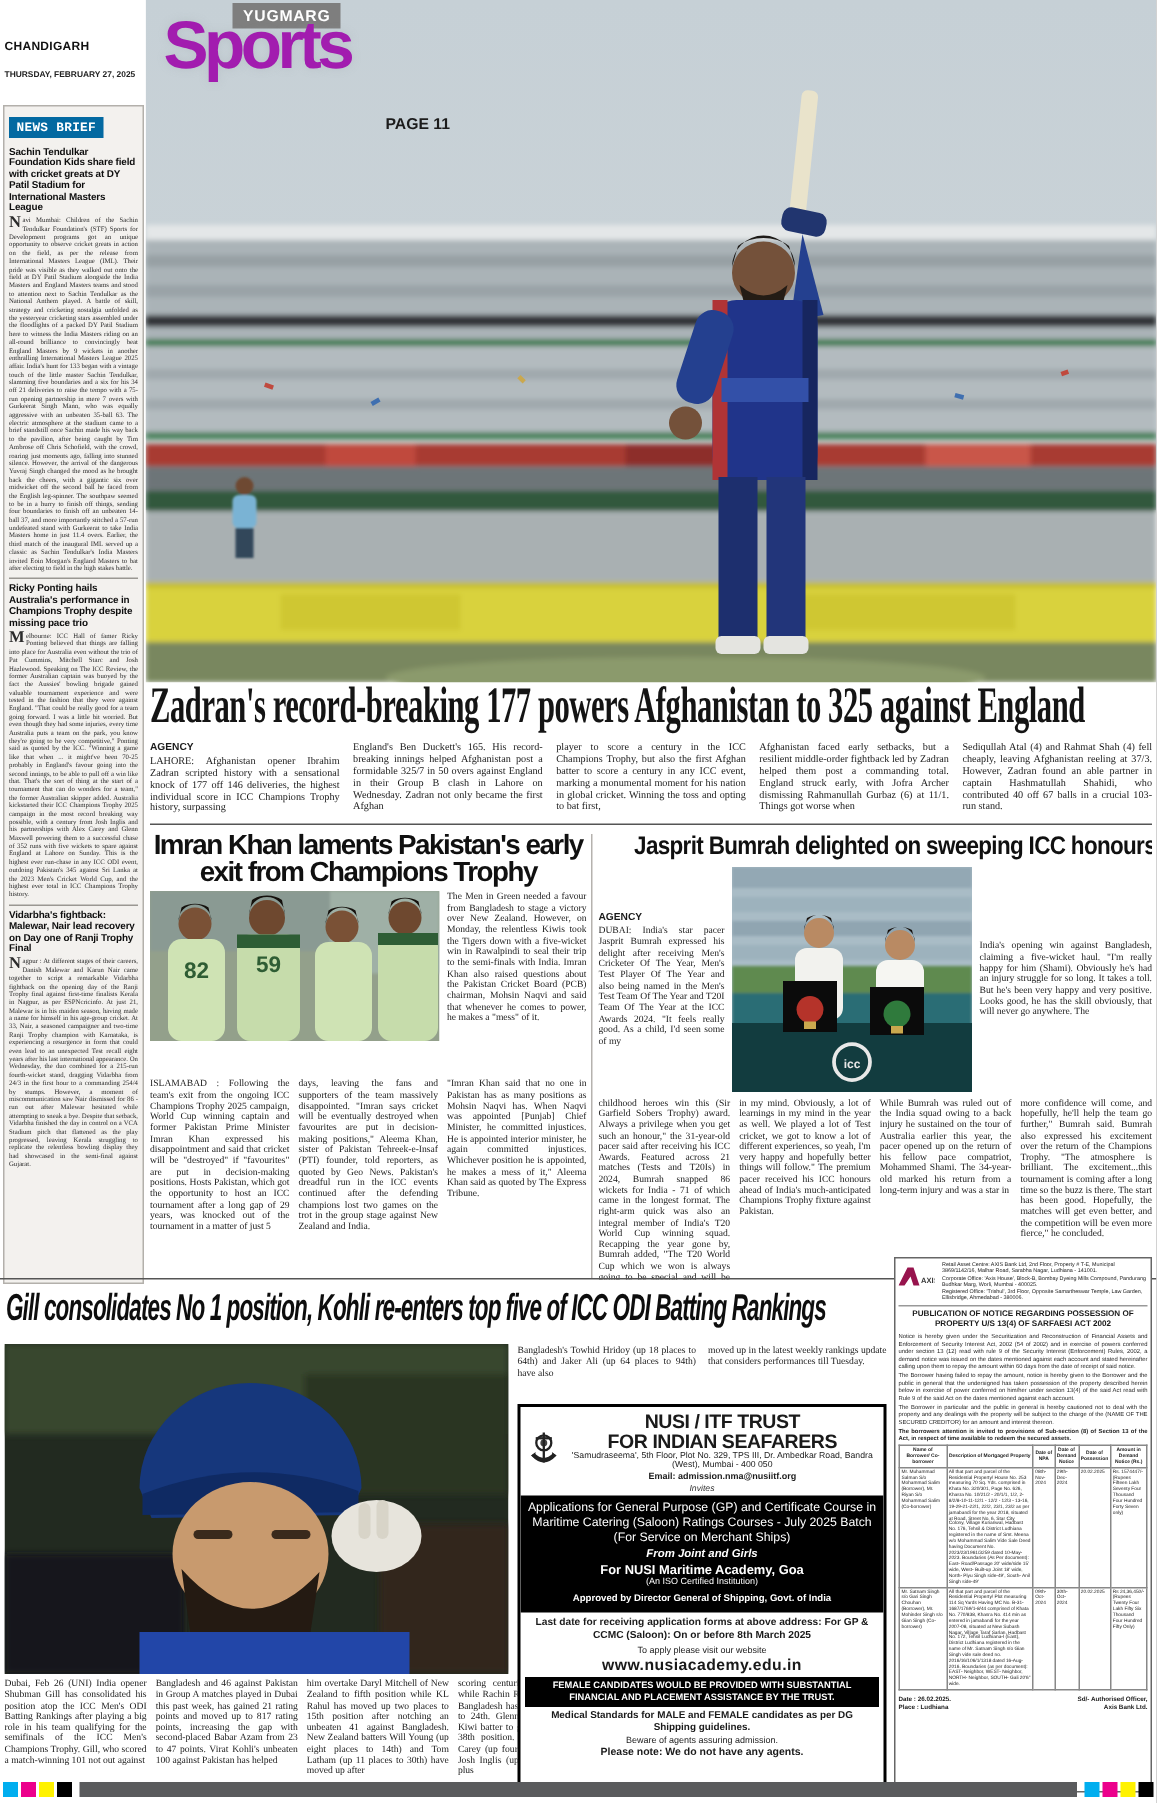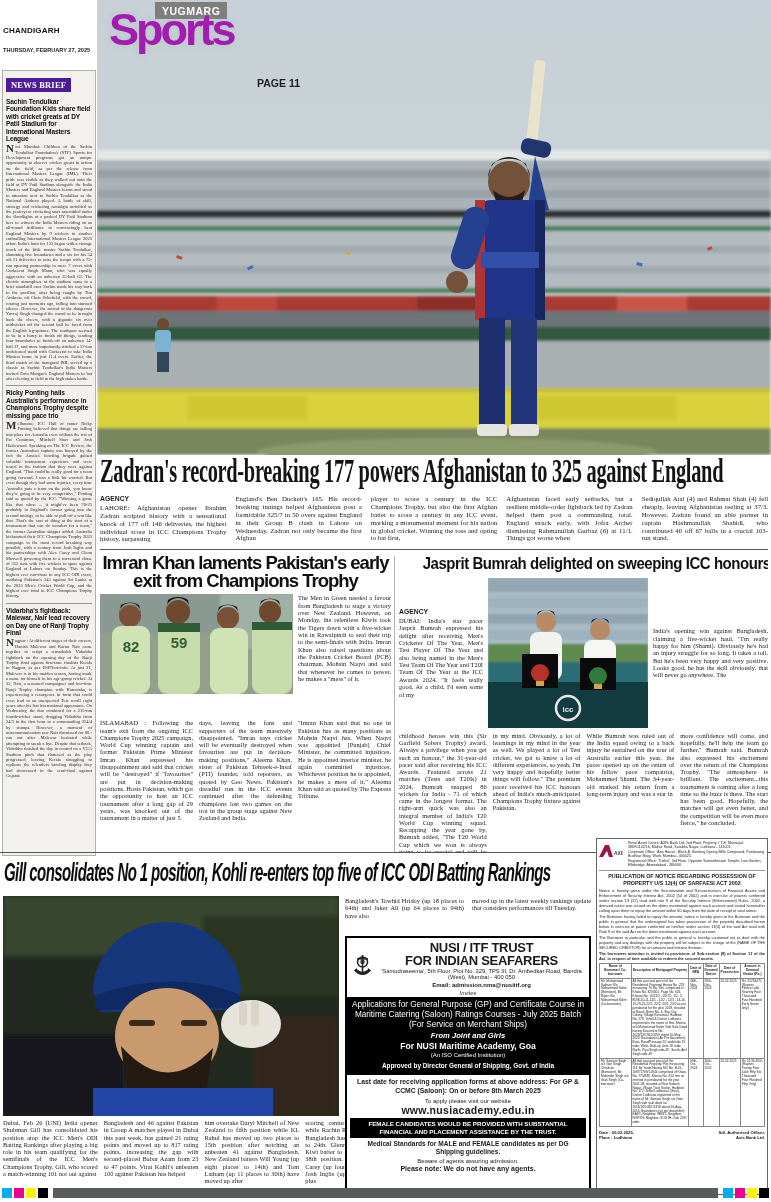--- a/index.html
+++ b/index.html
@@ -12,21 +12,21 @@
   .pubdate { position:absolute; left:3px; top:47px; font-family:"Liberation Sans",sans-serif; font-weight:bold; font-size:5.6px; color:#222; }
 
   .hero { position:absolute; left:97px; top:0; width:674px; height:455px; overflow:hidden; }
   .hero svg { display:block; }
   .masthead-box { position:absolute; left:58px; top:2px; background:#7e7e7e; color:#fff; font-family:"Liberation Sans",sans-serif; font-weight:bold; font-size:10.5px; padding:3px 7px 2px; letter-spacing:.5px; }
   .sports-title { position:absolute; left:12px; top:4px; font-family:"Liberation Sans",sans-serif; font-weight:bold; font-size:45px; letter-spacing:-3px; color:#a21caf; text-shadow:0 0 6px rgba(160,170,175,.35); }
   .page-no { position:absolute; left:160px; top:77px; font-family:"Liberation Sans",sans-serif; font-weight:bold; font-size:10.5px; color:#1c1c1c; }
 
   
   .sidebar { position:absolute; left:2px; top:70px; width:94px; height:786px; background:#f3f1ee; border:1px solid #b3b0ab; padding:3px 3px 2px; overflow:hidden; }
-  .nb-head { display:inline-block; background:#4c1d95; color:#fff; font-family:Liberation Serif, serif; font-weight:bold; font-size:8.5px; padding:2px 5px; margin-bottom:3px; letter-spacing:.2px; }
+  .nb-head { display:inline-block; background:#0369a1; color:#fff; font-family:Liberation Mono, monospace; font-weight:bold; font-size:8.5px; padding:2px 5px; margin-bottom:3px; letter-spacing:.2px; }
   .nb-title { font-family:"Liberation Sans",sans-serif; font-weight:bold; font-size:6.6px; line-height:1.12; color:#0e0e0e; letter-spacing:-.1px; margin:3px 0 2px; }
   .nb-body { font-size:4.5px; line-height:1.2; text-align:justify; color:#2b2b2b; }
   .nb-body::first-letter { font-size:11px; font-weight:bold; float:left; line-height:.85; padding-right:1px; }
   .nb-rule { border-top:1px solid #9a9792; margin:4px 0 2px; }
 
   
   .zadran { position:absolute; left:100px; top:452px; width:668px; height:99px; }
   .zadran-headline { white-space:nowrap; font-family:"Liberation Serif",serif; font-weight:bold; font-size:34px; color:#141414; transform:scaleX(.60); transform-origin:left top; letter-spacing:-.5px; }
   .zadran-cols { display:flex; gap:9px; margin-top:5px; }
   .zadran-cols .col { flex:1; font-size:6.8px; line-height:1.16; text-align:justify; }

